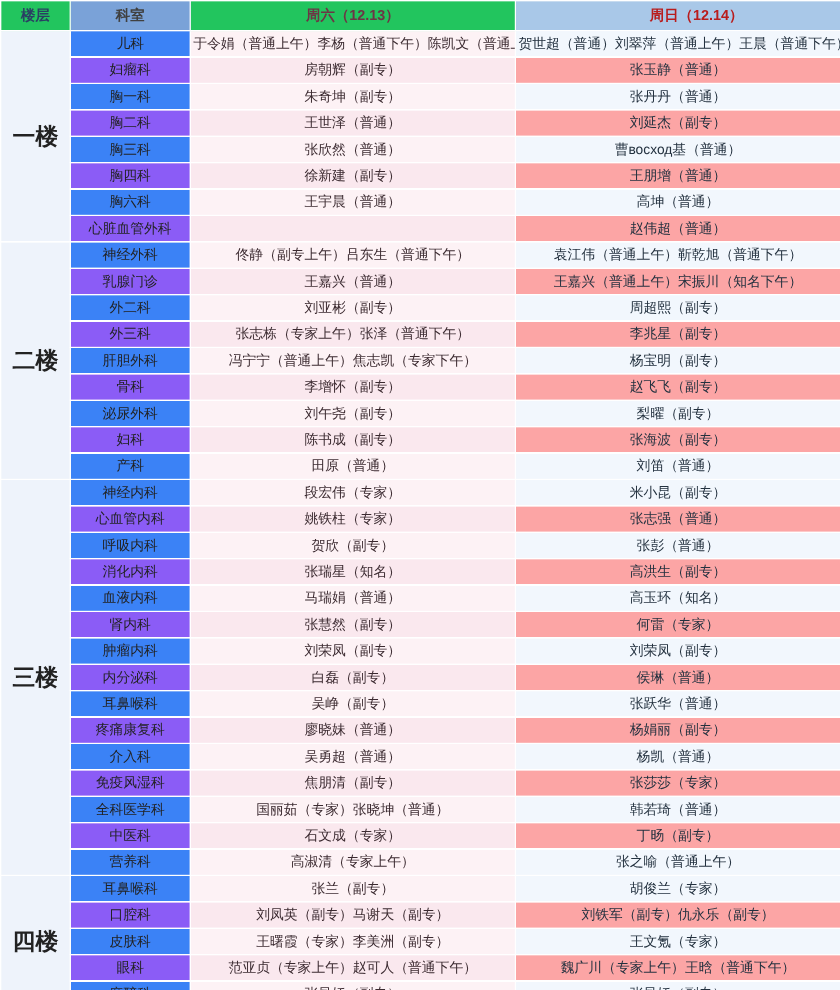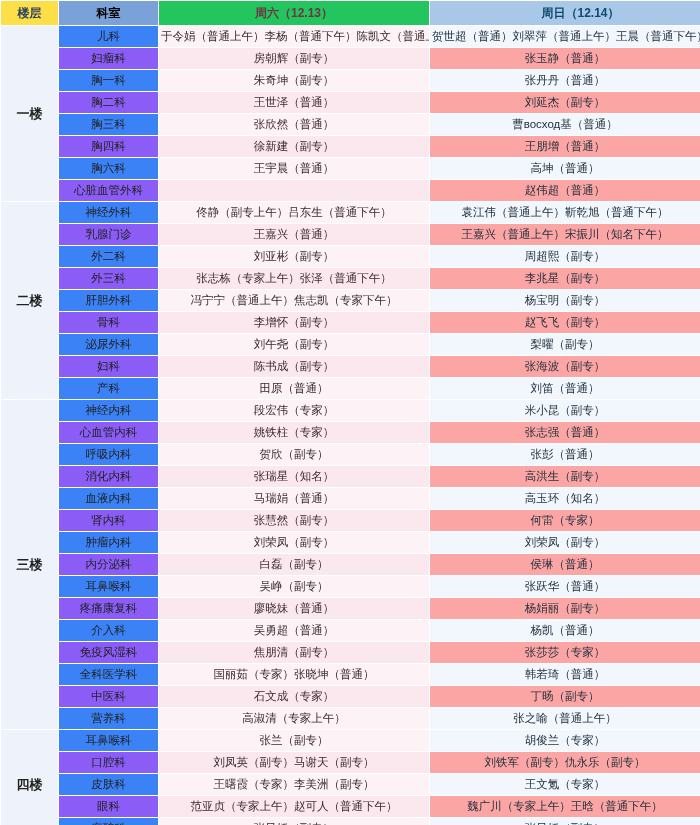--- a/index.html
+++ b/index.html
@@ -16,44 +16,44 @@
   }
   col.c-floor{width:58px;}
   col.c-dept{width:100px;}
   col.c-sat{width:271px;}
   col.c-sun{width:271px;}
 
   thead th{
     height:24px;
     font-size:12px;
     font-weight:bold;
-    color:#000000;
+    color:#404040;
     border:1px solid #ffffff;
     padding:0;
     text-align:center;
     vertical-align:middle;
   }
-  th.h-floor{background:#fde047;color:#2a3f63;}
+  th.h-floor{background:#22c55e;color:#2a3f63;}
   th.h-dept{background:#7aa2d8;}
   th.h-sat{background:#22c55e;color:#6d3545;}
-  th.h-sun{background:#a9c8e8;color:#0c4a6e;padding-left:31px;}
+  th.h-sun{background:#a9c8e8;color:#b91c1c;padding-left:31px;}
 
   tbody td{
     height:21px;
     font-size:11.5px;
     padding:0 2px;
     text-align:center;
     vertical-align:middle;
     border:1px solid #ffffff;
     color:#222;
     overflow:hidden;
     white-space:nowrap;
   }
   td.floor{
-    font-size:13px;
+    font-size:19px;
     font-weight:bold;
     color:#222;
     background:#eef3fb;
     border:1px solid #ffffff;
   }
   td.dept{
     background:#3b82f6;
     color:#222;
     font-size:11.5px;
   }

